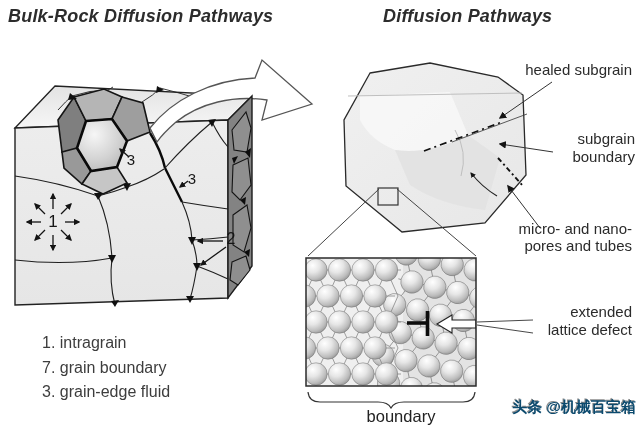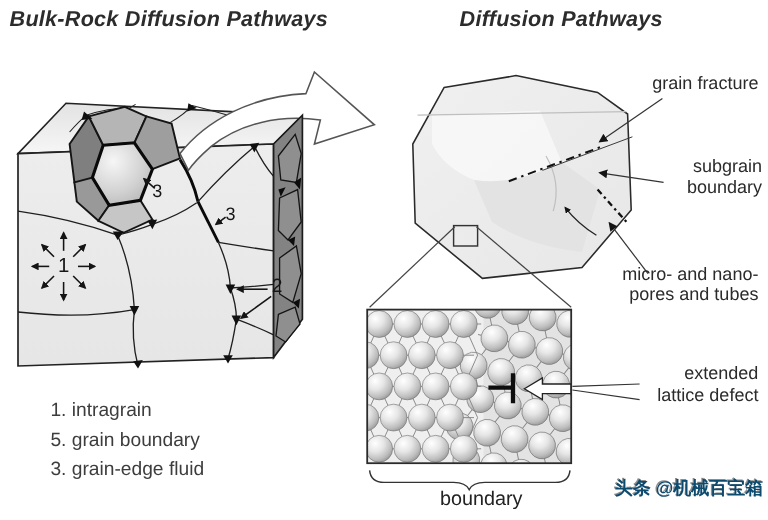--- a/index.html
+++ b/index.html
@@ -290,25 +290,25 @@
 <div class="abs title" style="left:8px;top:6px;">Bulk-Rock Diffusion Pathways</div>
 <div class="abs title" style="left:383px;top:6px;">Diffusion Pathways</div>
 
 <div class="abs numlab" style="left:44px;top:212px;width:18px;font-size:17px;">1</div>
 <div class="abs numlab" style="left:123px;top:151px;width:16px;font-size:15px;">3</div>
 <div class="abs numlab" style="left:184px;top:170px;width:16px;font-size:15px;">3</div>
 <div class="abs numlab" style="left:222px;top:230px;width:18px;">2</div>
 
 <div class="abs legend" style="left:42px;top:331px;">
   <div>1. intragrain</div>
-  <div>5. grain boundary</div>
+  <div>7. grain boundary</div>
   <div>3. grain-edge fluid</div>
 </div>
 
-<div class="abs anno" style="left:495px;top:61px;width:137px;">grain fracture</div>
+<div class="abs anno" style="left:495px;top:61px;width:137px;">healed subgrain</div>
 
 <div class="abs anno" style="left:515px;top:130px;width:120px;line-height:17.5px;">
   <div>subgrain</div>
   <div>boundary</div>
 </div>
 
 <div class="abs anno" style="left:492px;top:220px;width:140px;line-height:17px;">
   <div>micro- and nano-</div>
   <div>pores and tubes</div>
 </div>

